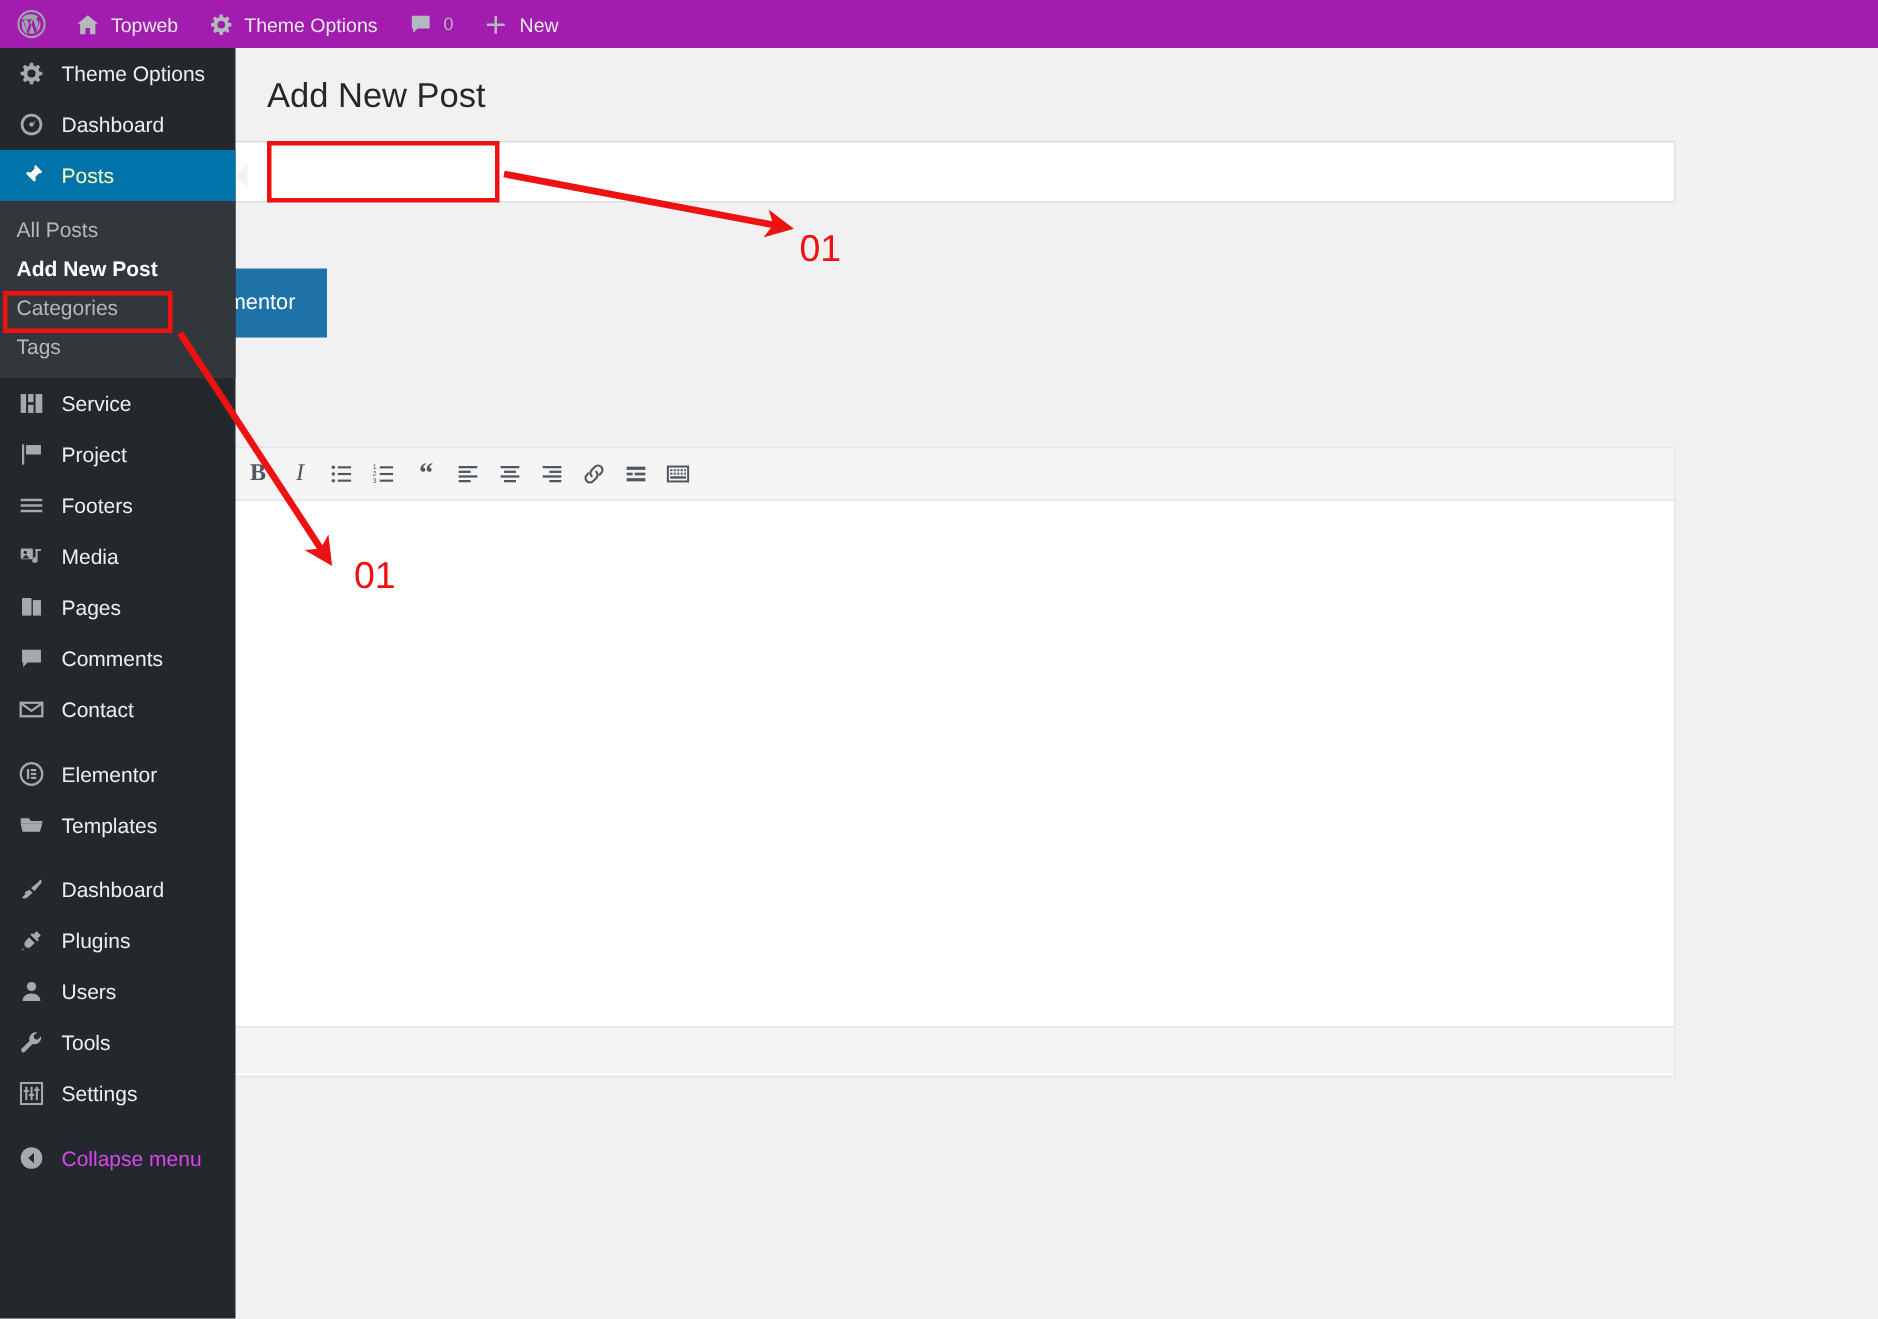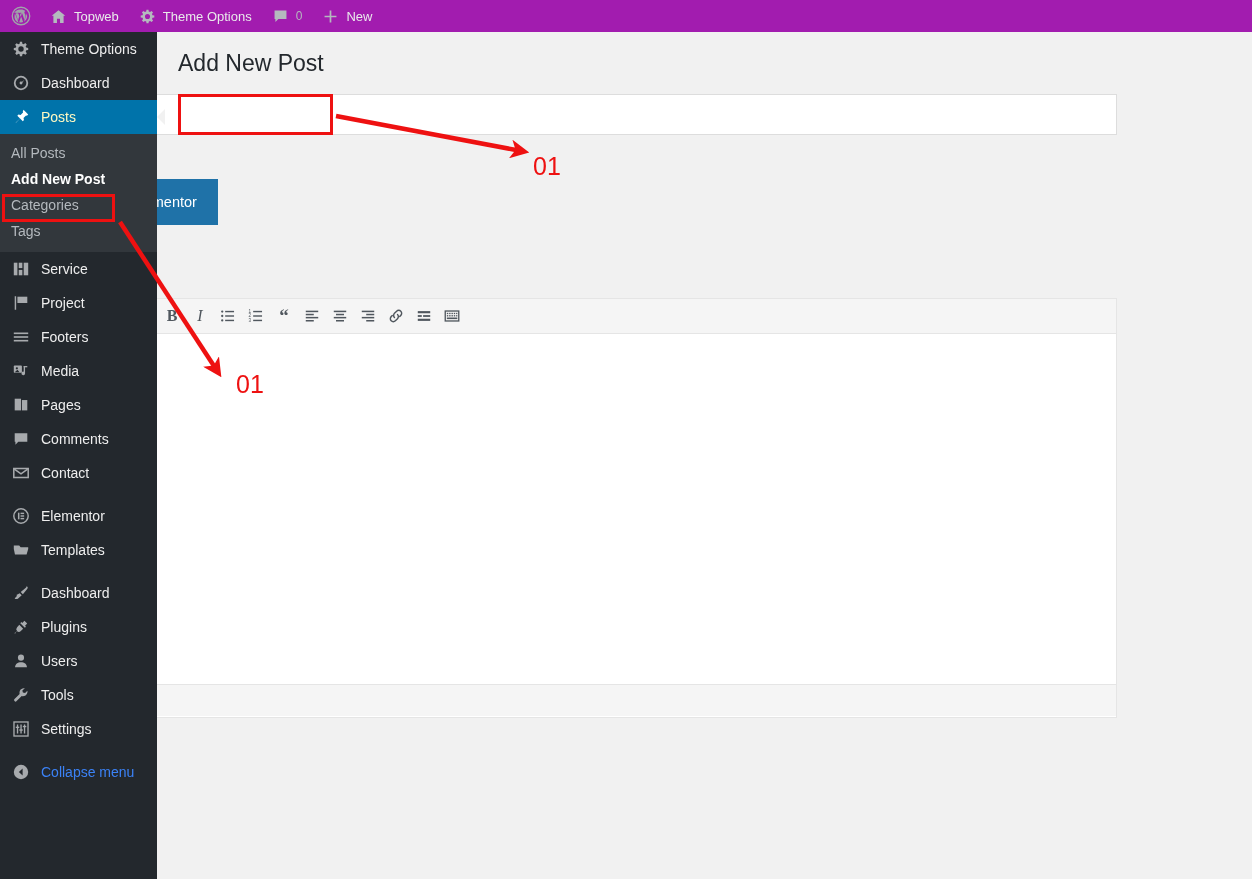--- a/index.html
+++ b/index.html
@@ -414,21 +414,21 @@
         <rect x="8.1" y="10.4" width="3.9" height="1.5" fill="#a7aaad"></rect>
         <rect x="13.2" y="5" width="1.5" height="10" fill="#a7aaad"></rect>
         <rect x="12" y="6.5" width="3.9" height="1.5" fill="#a7aaad"></rect>
       </svg>
     </span>
     <span class="mi-label">Settings</span>
   </div>
 
   <div class="menu-sep"></div>
 
-  <div class="menu-item" style="color:#3b82f6;">
+  <div class="menu-item" style="color:#d946ef;">
     <span class="mi-ico">
       <svg width="18" height="18" viewBox="0 0 20 20">
         <circle cx="10" cy="10" r="8" fill="#a7aaad"></circle>
         <path d="M11.8 6.2 7.6 10l4.2 3.8z" fill="#23282d"></path>
       </svg>
     </span>
     <span class="mi-label">Collapse menu</span>
   </div>
 </div>
 

